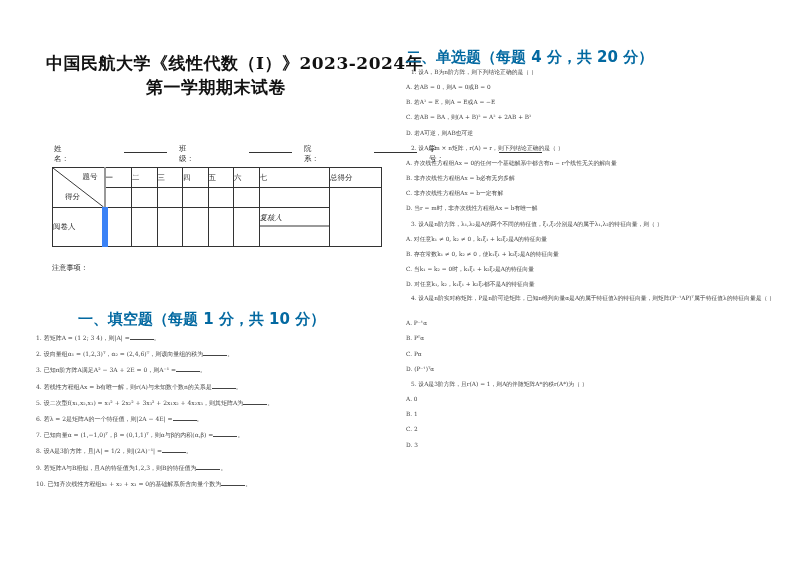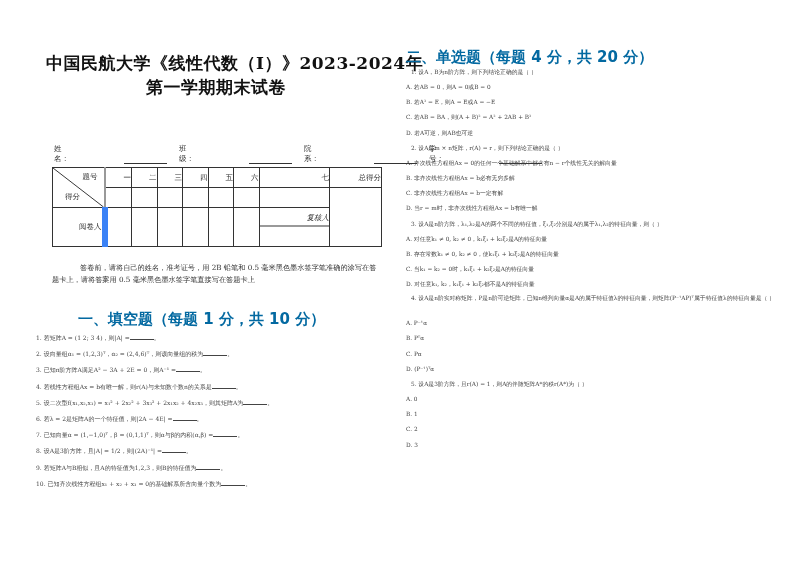--- a/index.html
+++ b/index.html
@@ -8,25 +8,25 @@
   .page { position: absolute; left: 0; top: 0; width: 793px; height: 561px; background: #fff; }
 
   .left { position: absolute; left: 46px; top: 52px; width: 340px; }
   .right { position: absolute; left: 406px; top: 48px; width: 370px; }
 
   .title { text-align: center; font-family: "DejaVu Serif", serif; font-weight: bold; font-size: 17px; line-height: 22px; color: #111; letter-spacing: 0.5px; }
   .title.line1 { position: absolute; left: 0; top: 0; width: 340px; white-space: nowrap; }
   .title.line2 { position: absolute; left: 0; top: 24px; width: 340px; }
 
   .info-row { position: absolute; left: 8px; top: 92px; width: 330px; display: flex; font-size: 7.5px; color: #333; }
-  .info-item { display: flex; align-items: flex-end; margin-right: 12px; gap: 48px; }
+  .info-item { display: flex; margin-right: 12px; gap: 48px; }
   .info-item .blank { display: inline-block; border-bottom: 1px solid #333; width: 48px; height: 9px; margin-left: 2px; }
 
   table.score { position: absolute; left: 6px; top: 115px; border-collapse: collapse; width: 330px; font-size: 7.5px; color: #333; }
-  table.score td { border: 1px solid #333; text-align: right; height: 20px; padding: 0; }
+  table.score td { border: 1px solid #333; text-align: left; height: 20px; padding: 0; }
   table.score td.corner { width: 52px; position: relative; height: 40px; border-right: 2px solid #999; }
   table.score td.left-label { border-right: 6px solid #3b82f6; height: 38px; }
   .corner .tihao { position: absolute; right: 6px; top: 4px; }
   .corner .defen { position: absolute; left: 4px; bottom: 5px; margin-left: 8px; }
   .corner svg { position: absolute; left: 0; top: 0; width: 100%; height: 100%; }
   .reviewer-cell { padding: 0; font-style: italic; }
   .reviewer-inner { display: flex; flex-direction: column; height: 38px; }
   .reviewer-inner .lbl { height: 19px; line-height: 19px; border-bottom: 2px solid #999; }
 
   .notes { position: absolute; left: 6px; top: 210px; width: 330px; font-size: 7.2px; line-height: 12px; color: #333; }
@@ -113,21 +113,21 @@
           <div class="reviewer-inner">
             <div class="lbl">复核人</div>
             <div></div>
           </div>
         </td>
       </tr>
     </tbody>
       </table>
 
     <div class="notes">
-      <div class="indent">答卷前，请将自己的姓名，准考证号，用 2B 铅笔和 0.5 毫米黑色墨水签字笔准确的涂写在答题卡上，请将答案用 0.5 毫米黑色墨水签字笔直接写在答题卡上</div>
+      <div>注意事项：</div>
     </div>
 
     <div class="section-title sec1">一、填空题（每题 1 分，共 10 分）</div>
 
     <div class="q-list">
       <div class="q-item"><span>1. 若矩阵A = (1 2; 3 4)，则|A| =</span><span class="blank"></span><span>。</span></div>
       <div class="q-item"><span>2. 设向量组α₁ = (1,2,3)ᵀ，α₂ = (2,4,6)ᵀ，则该向量组的秩为</span><span class="blank"></span><span>。</span></div>
       <div class="q-item"><span>3. 已知n阶方阵A满足A² − 3A + 2E = 0，则A⁻¹ =</span><span class="blank"></span><span>。</span></div>
       <div class="q-item"><span>4. 若线性方程组Ax = b有唯一解，则r(A)与未知数个数n的关系是</span><span class="blank"></span><span>。</span></div>
       <div class="q-item"><span>5. 设二次型f(x₁,x₂,x₃) = x₁² + 2x₂² + 3x₃² + 2x₁x₂ + 4x₂x₃，则其矩阵A为</span><span class="blank"></span><span>。</span></div>

